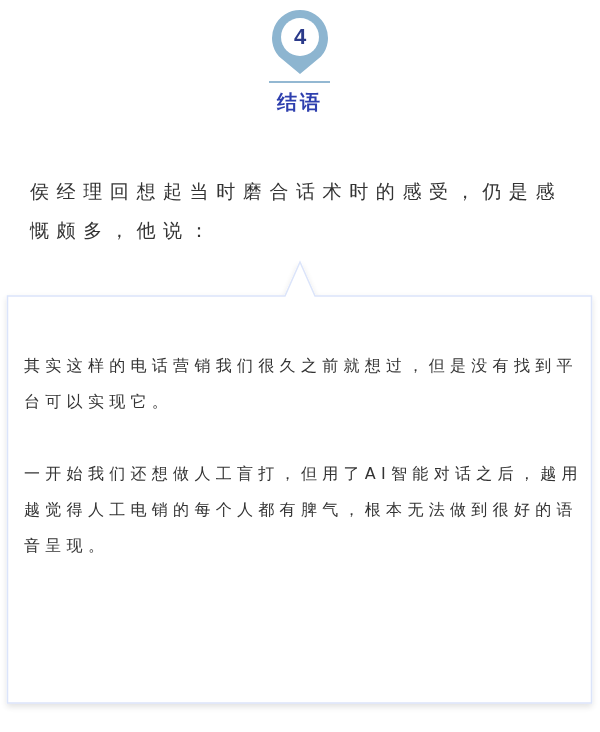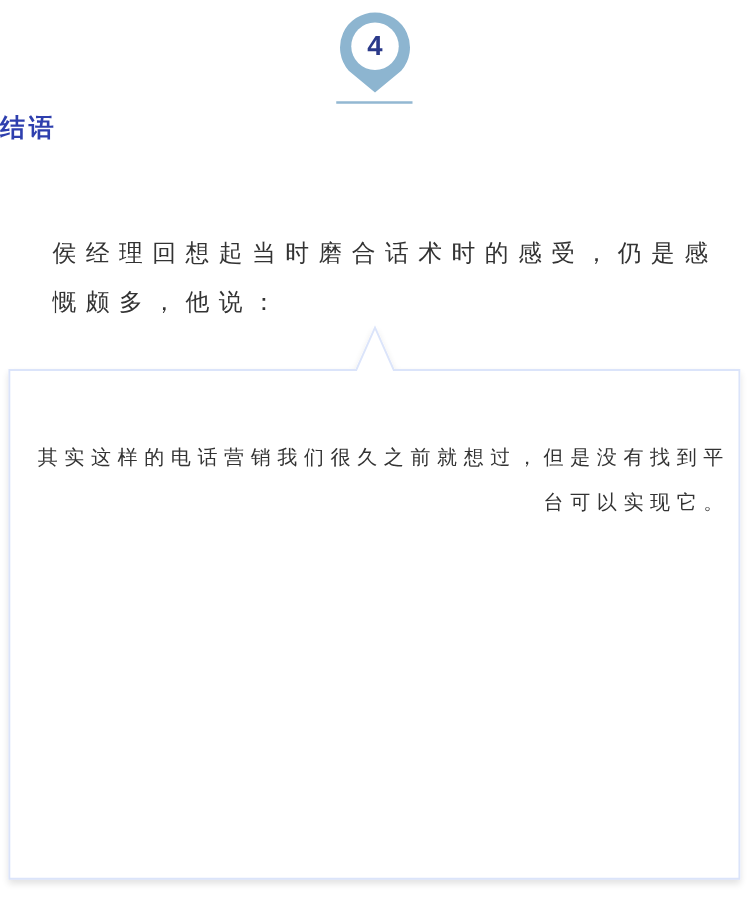--- a/index.html
+++ b/index.html
@@ -49,55 +49,55 @@
       top: 81px;
       width: 61px;
       height: 2px;
       background: #93b8d2;
     }
     .section-title {
       position: absolute;
       left: 0;
       top: 89px;
       width: 600px;
+      text-align: center;
       font-size: 20px;
       line-height: 26px;
       font-weight: bold;
       color: #2e3fae;
       letter-spacing: 3px;
     }
     .intro {
       position: absolute;
       left: 30px;
       top: 172px;
       width: 552px;
       font-size: 19px;
       line-height: 39px;
       letter-spacing: 7.6px;
       color: #333333;
-      margin: 12px;
+      margin: 0;
     }
     .callout {
       position: absolute;
       left: 0;
       top: 258px;
       width: 600px;
       height: 474px;
     }
     .callout svg {
       position: absolute;
       left: 0;
       top: 0;
     }
     .callout-body {
       position: absolute;
       left: 24px;
       top: 90px;
       width: 560px;
-      text-align: right;
     }
     .callout-body p {
       margin: 0 0 36px 0;
       font-size: 16px;
       line-height: 36px;
       letter-spacing: 5.3px;
       color: #333333;
     }
   </style>
 </head>
@@ -129,14 +129,15 @@
         <feMerge>
             <feMergeNode></feMergeNode>
             <feMergeNode in="SourceGraphic"></feMergeNode>
           </feMerge>
       </filter>
     </defs>
     <path d="M7.5 38 L285 38 L300 4 L315 38 L591.5 38 L591.5 445 L7.5 445 Z" fill="#ffffff" stroke="#dbe4fa" stroke-width="1.5" filter="url(#sh)"></path>
   </svg>
   <div class="callout-body">
     <p>其实这样的电话营销我们很久之前就想过，但是没有找到平台可以实现它。</p>
+    <p>一开始我们还想做人工盲打，但用了AI智能对话之后，越用越觉得人工电销的每个人都有脾气，根本无法做到很好的语音呈现。</p>
   </div>
 </div>
 
 </body></html>

